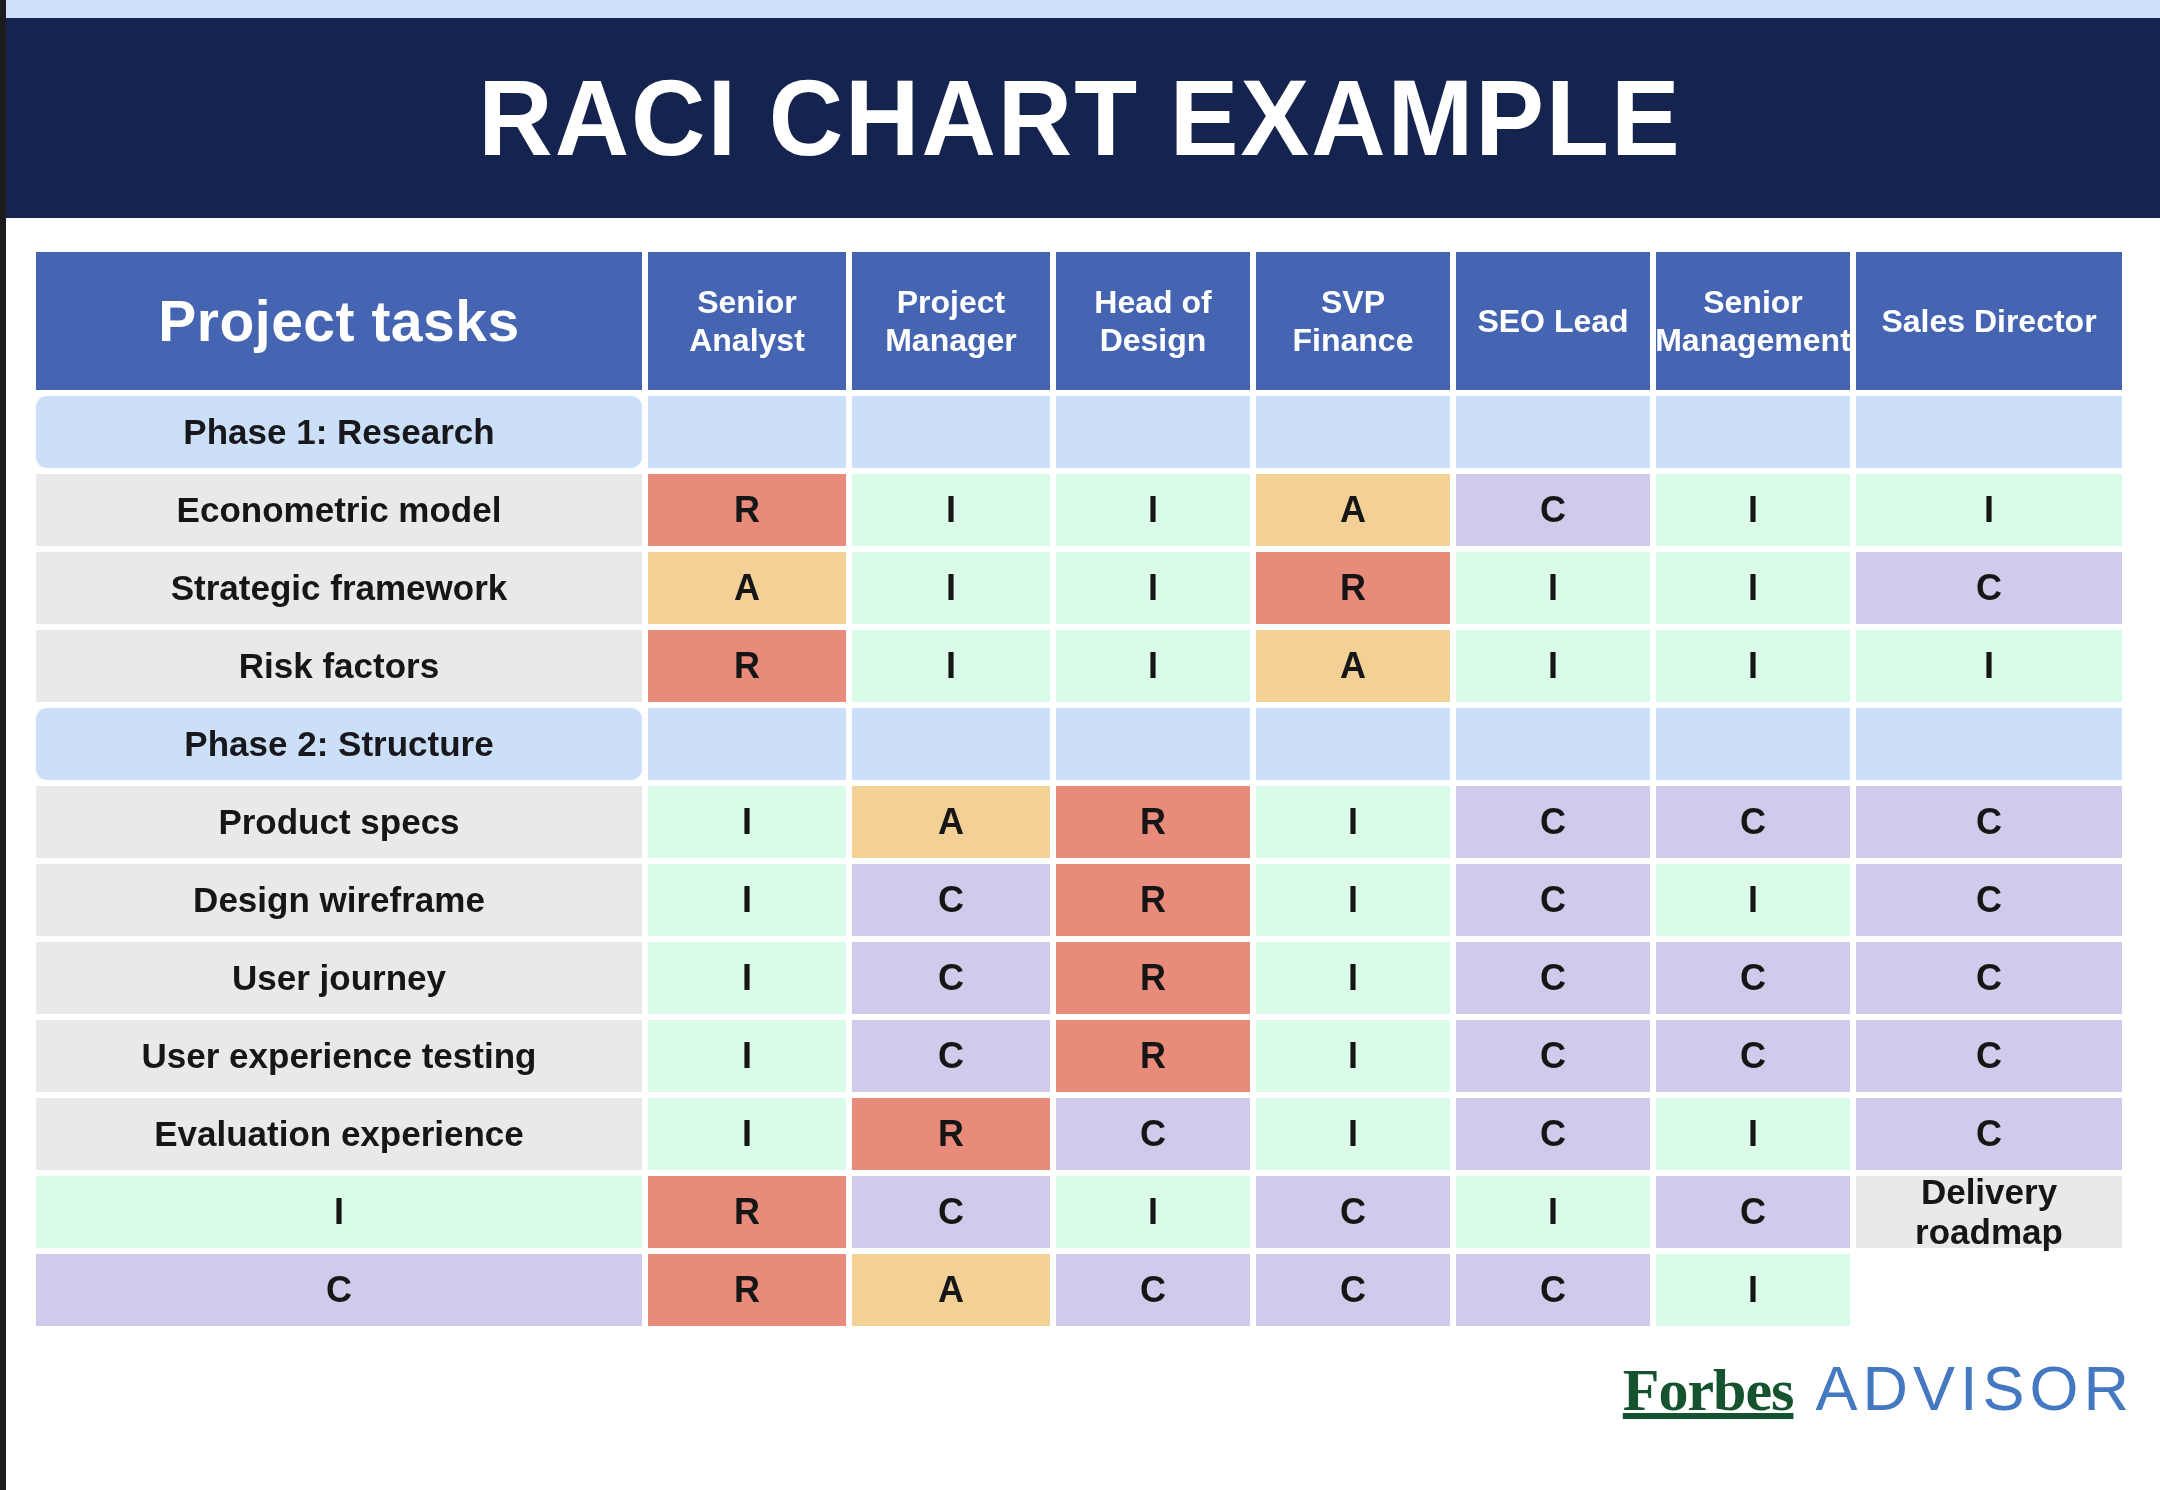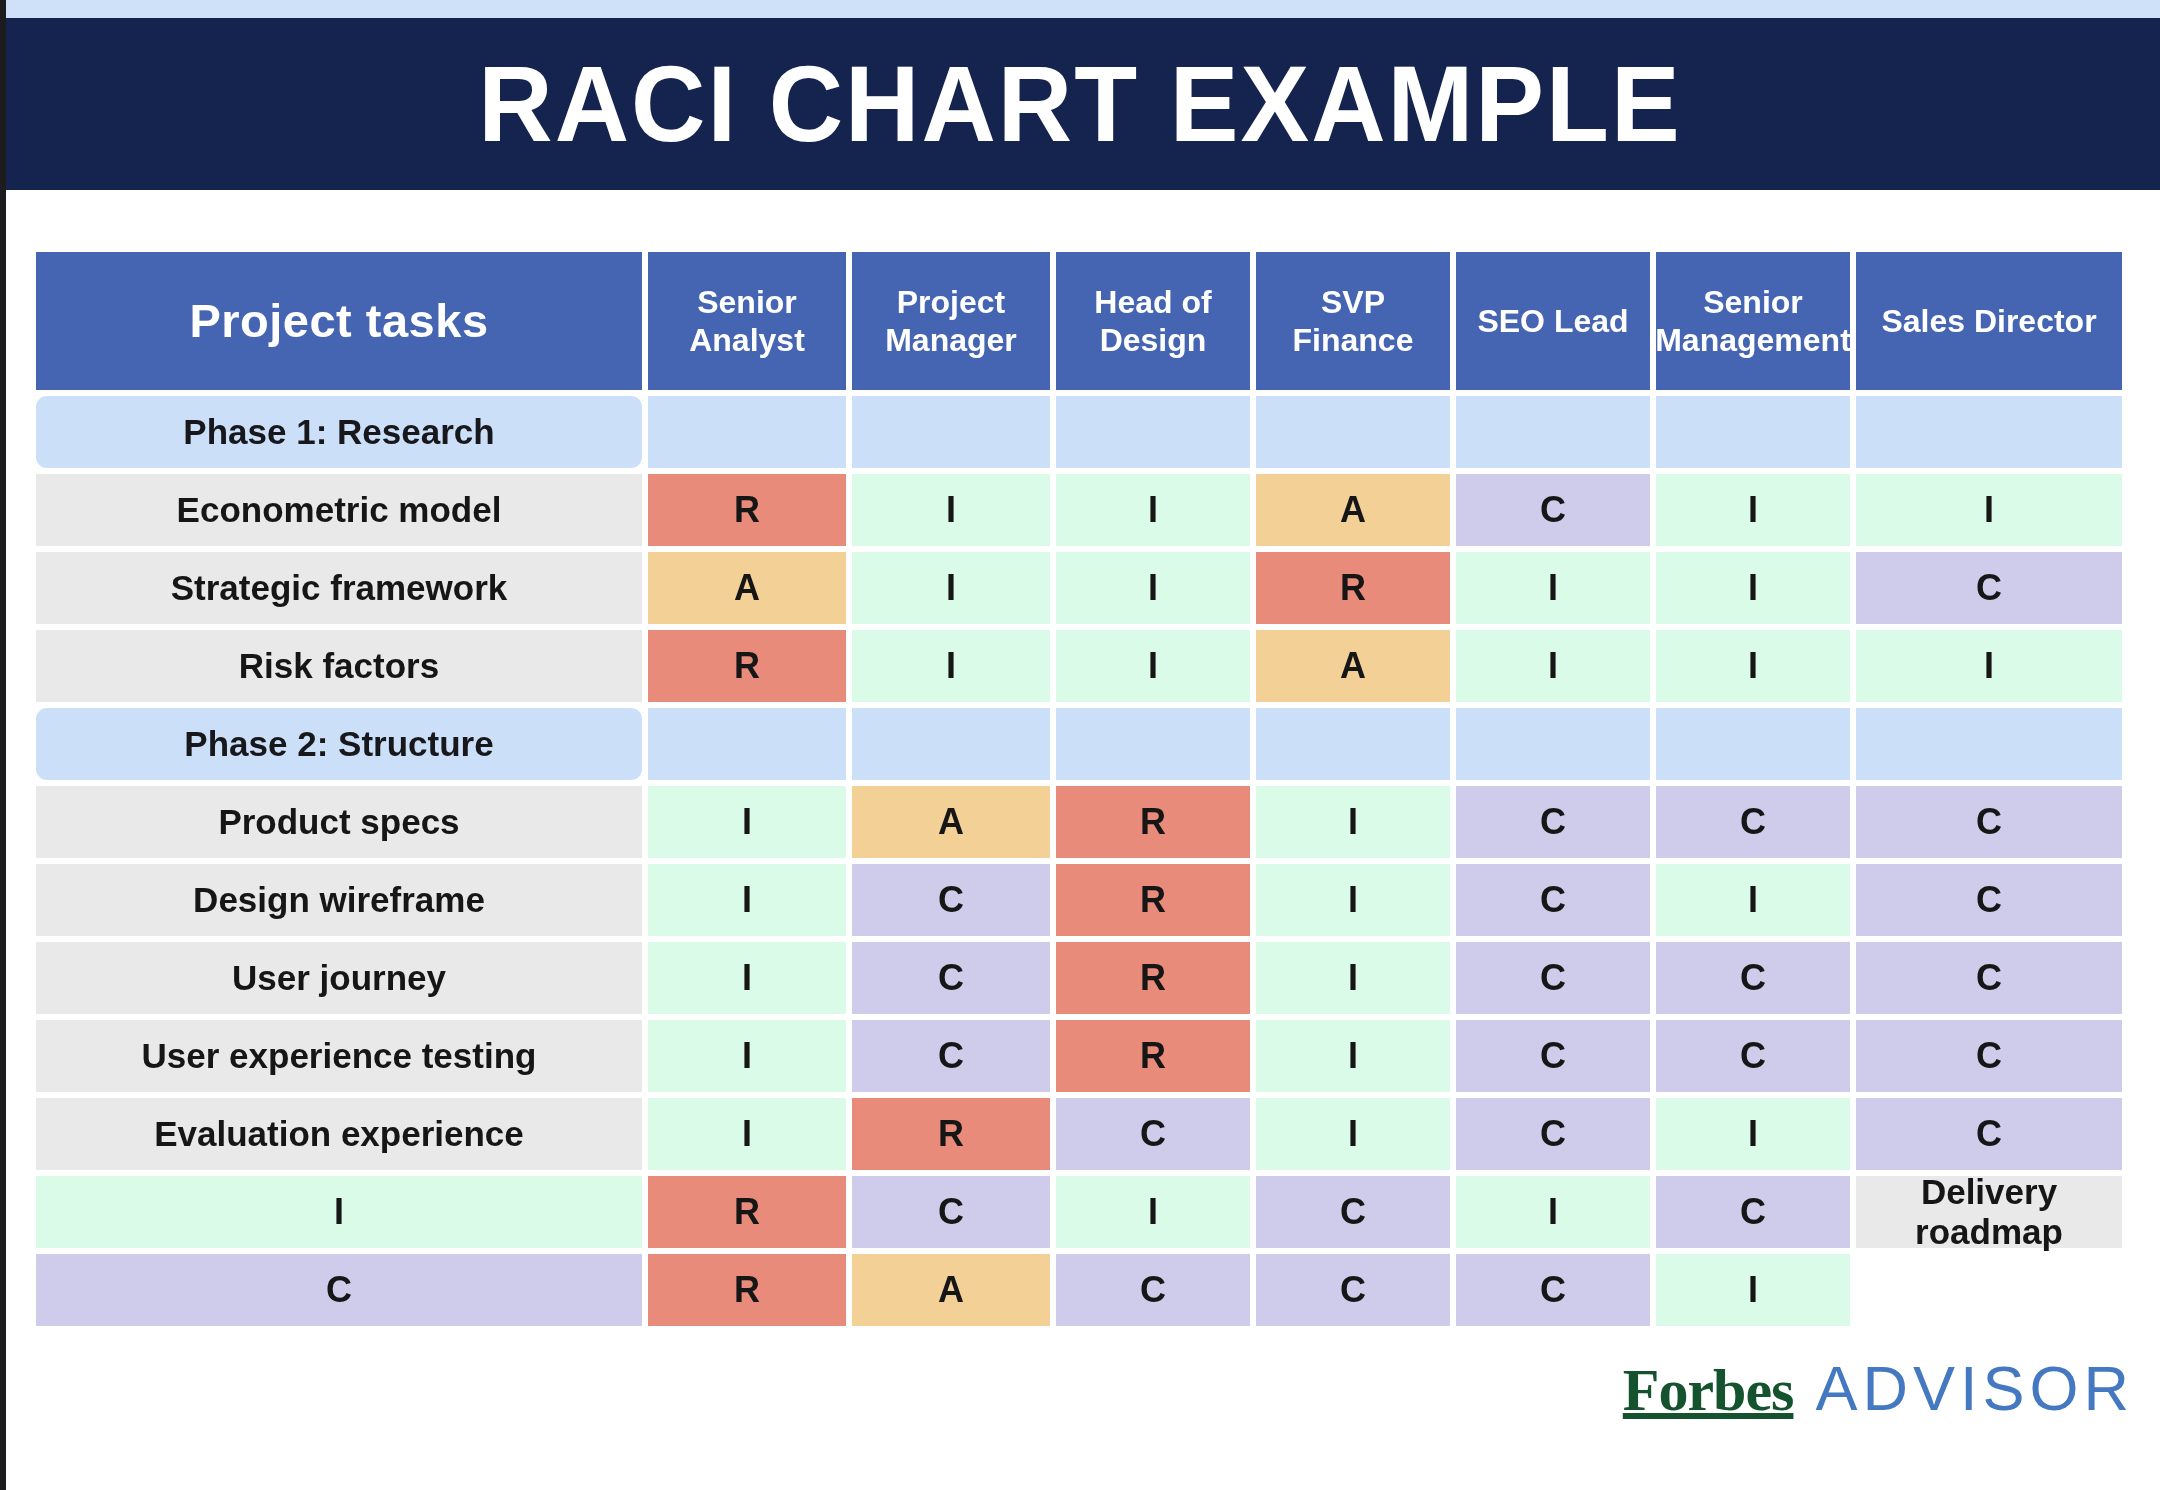--- a/index.html
+++ b/index.html
@@ -8,39 +8,39 @@
     font-family:"Liberation Sans","DejaVu Sans",sans-serif;
     -webkit-font-smoothing:antialiased;
   }
   .left-border{
     position:absolute;left:0;top:0;width:6px;height:1490px;background:#1c1c1e;z-index:10;
   }
   .top-strip{
     position:absolute;left:0;top:0;width:2160px;height:18px;background:#cfe1f8;
   }
   .title-band{
-    position:absolute;left:0;top:18px;width:2160px;height:172px;background:#15234f;
+    position:absolute;left:0;top:18px;width:2160px;height:200px;background:#15234f;
     display:flex;align-items:center;justify-content:center;
   }
   .title-band h1{
     margin:0;color:#ffffff;font-size:103px;font-weight:700;letter-spacing:2px;
     transform:scaleY(1.05);
   }
   .raci-table{
     position:absolute;left:36px;top:252px;
     display:grid;
     grid-template-columns:606px 198px 198px 194px 194px 194px 194px 266px;
     grid-template-rows:138px repeat(12,72px);
     gap:6px;
   }
   .hcell{
     background:#4565b2;color:#ffffff;display:flex;align-items:center;justify-content:center;
     text-align:center;font-weight:700;font-size:32px;line-height:1.2;padding:0 6px;box-sizing:border-box;
   }
-  .hcell.task-hdr{font-size:47px;letter-spacing:0.5px;}
+  .hcell.task-hdr{font-size:57px;letter-spacing:0.5px;}
   .cell{
     display:flex;align-items:center;justify-content:center;text-align:center;
     font-size:36px;font-weight:600;color:#161616;box-sizing:border-box;
   }
   .label-cell{background:#e9e9e9;font-size:35px;font-weight:600;padding:0 10px;}
   .phase-cell{background:#cbdff8;}
   .phase-cell.phase-label{font-size:35px;font-weight:700;color:#17171c;border-radius:11px;}
   .val-R{background:#e98b7a;}
   .val-A{background:#f3d096;}
   .val-C{background:#cecbeb;}

